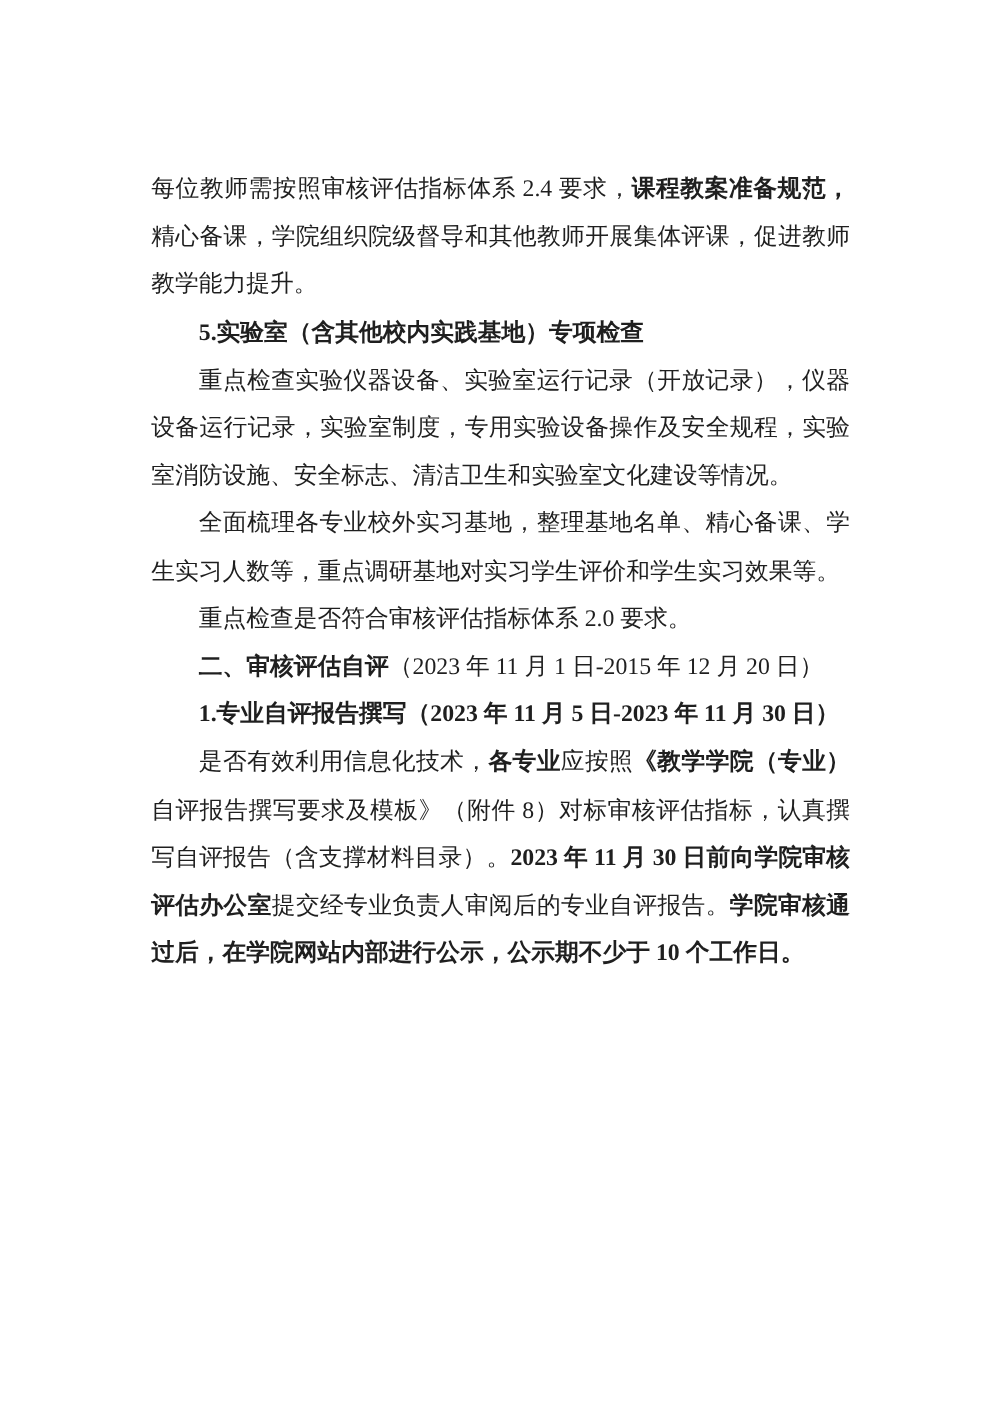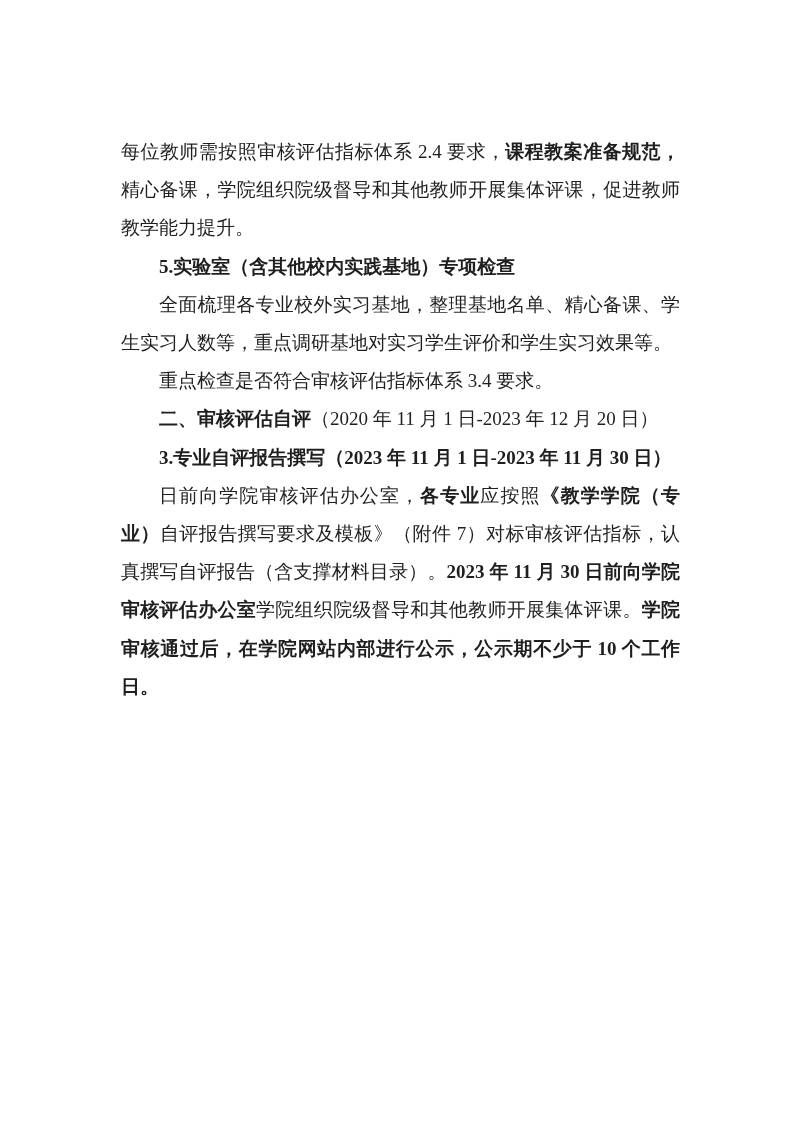--- a/index.html
+++ b/index.html
@@ -43,26 +43,27 @@
 <body>
 
 <div class="page">
   <div class="text-content">
 
     <p class="para flush"><span>每位教师需按照审核评估指标体系 2.4 要求，</span><span class="b">课程教案准备规范，</span><span>精心备课，学院组织院级督导和其他教师开展集体评课，促进教师教学能力提升。</span></p>
 
 
     <p class="para b"><span>5.实验室（含其他校内实践基地）专项检查</span></p>
 
+    <p class="para"><span>重点检查实验仪器设备、实验室运行记录（开放记录），仪器设备运行记录，实验室制度，专用实验设备操作及安全规程，实验室消防设施、安全标志、清洁卫生和实验室文化建设等情况。</span></p>
 
 
     <p class="para"><span>全面梳理各专业校外实习基地，整理基地名单、精心备课、学生实习人数等，重点调研基地对实习学生评价和学生实习效果等。</span></p>
 
-    <p class="para"><span>重点检查是否符合审核评估指标体系 3.4 要求。</span></p>
+    <p class="para"><span>重点检查是否符合审核评估指标体系 2.0 要求。</span></p>
 
-    <p class="para"><span class="b">二、审核评估自评</span><span>（2020 年 11 月 1 日-2023 年 12 月 20 日）</span></p>
+    <p class="para"><span class="b">二、审核评估自评</span><span>（2023 年 11 月 1 日-2015 年 12 月 20 日）</span></p>
 
-    <p class="para b"><span>3.专业自评报告撰写（2023 年 11 月 1 日-2023 年 11 月 30 日）</span></p>
+    <p class="para b"><span>1.专业自评报告撰写（2023 年 11 月 5 日-2023 年 11 月 30 日）</span></p>
 
-    <p class="para"><span>日前向学院审核评估办公室，</span><span class="b">各专业</span><span>应按照</span><span class="b">《教学学院（专业）</span><span>自评报告撰写要求及模板》（附件 7）对标审核评估指标，认真撰写自评报告（含支撑材料目录）。</span><span class="b">2023 年 11 月 30 日前向学院审核评估办公室</span><span>学院组织院级督导和其他教师开展集体评课。</span><span class="b">学院审核通过后，在学院网站内部进行公示，公示期不少于 10 个工作日。</span></p>
+    <p class="para"><span>是否有效利用信息化技术，</span><span class="b">各专业</span><span>应按照</span><span class="b">《教学学院（专业）</span><span>自评报告撰写要求及模板》（附件 8）对标审核评估指标，认真撰写自评报告（含支撑材料目录）。</span><span class="b">2023 年 11 月 30 日前向学院审核评估办公室</span><span>提交经专业负责人审阅后的专业自评报告。</span><span class="b">学院审核通过后，在学院网站内部进行公示，公示期不少于 10 个工作日。</span></p>
 
   </div>
 </div>
 
 </body></html>

